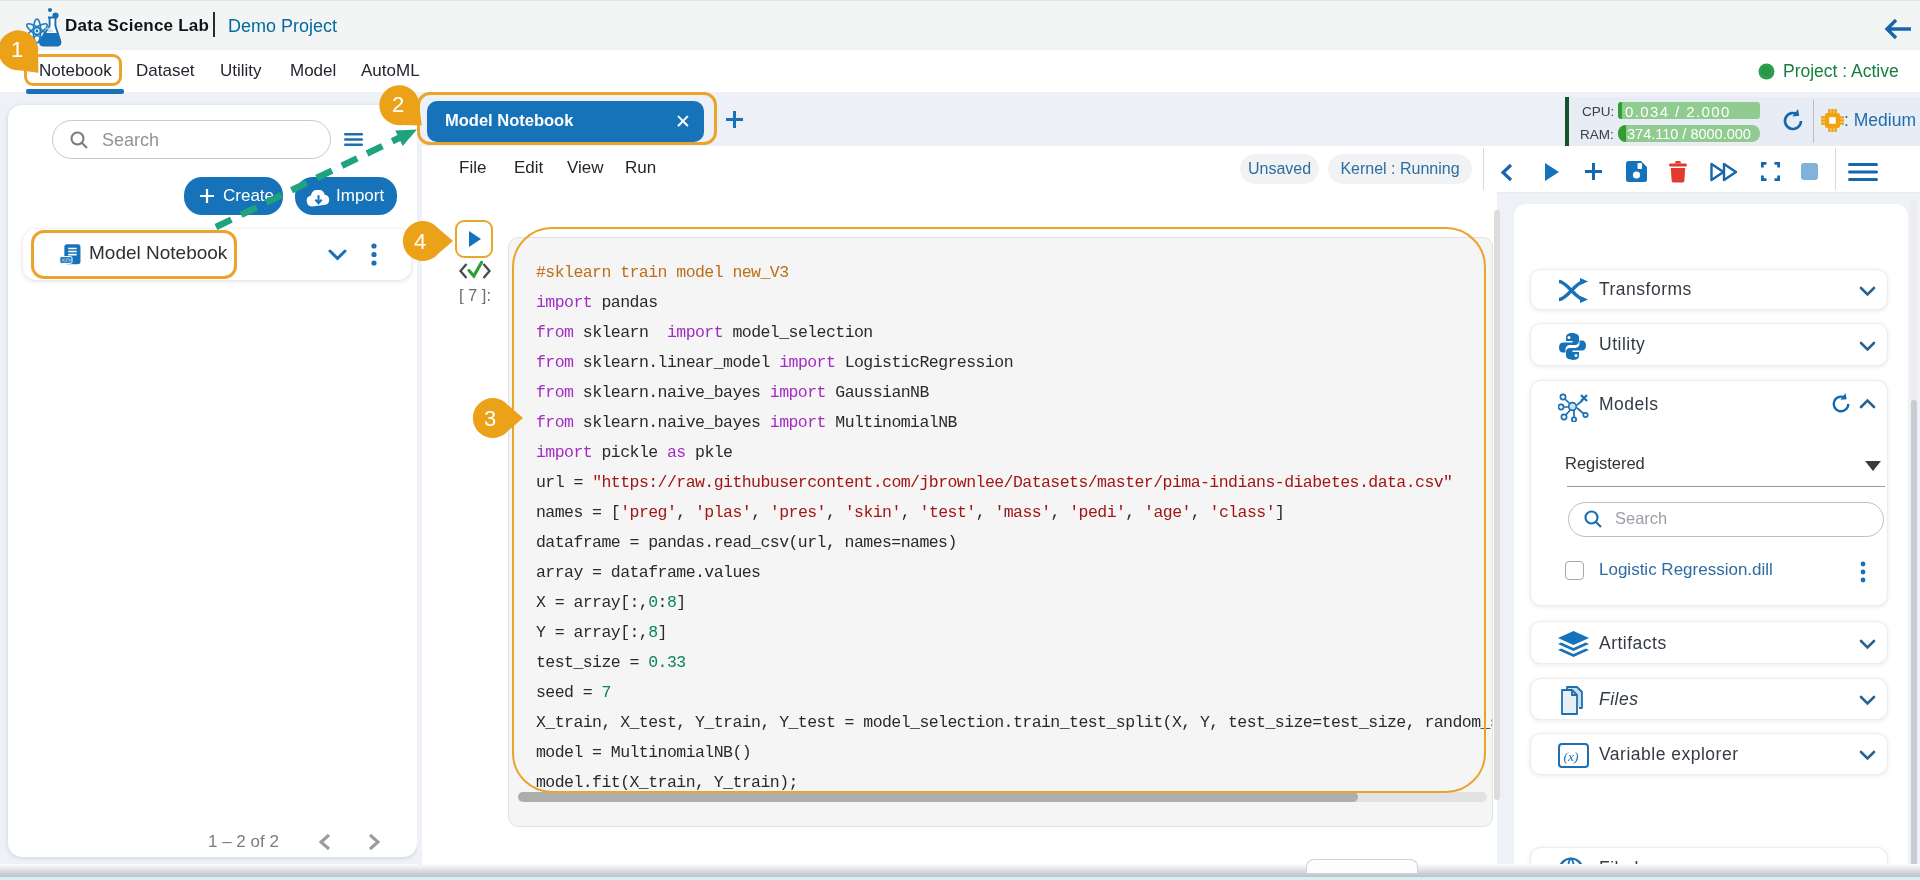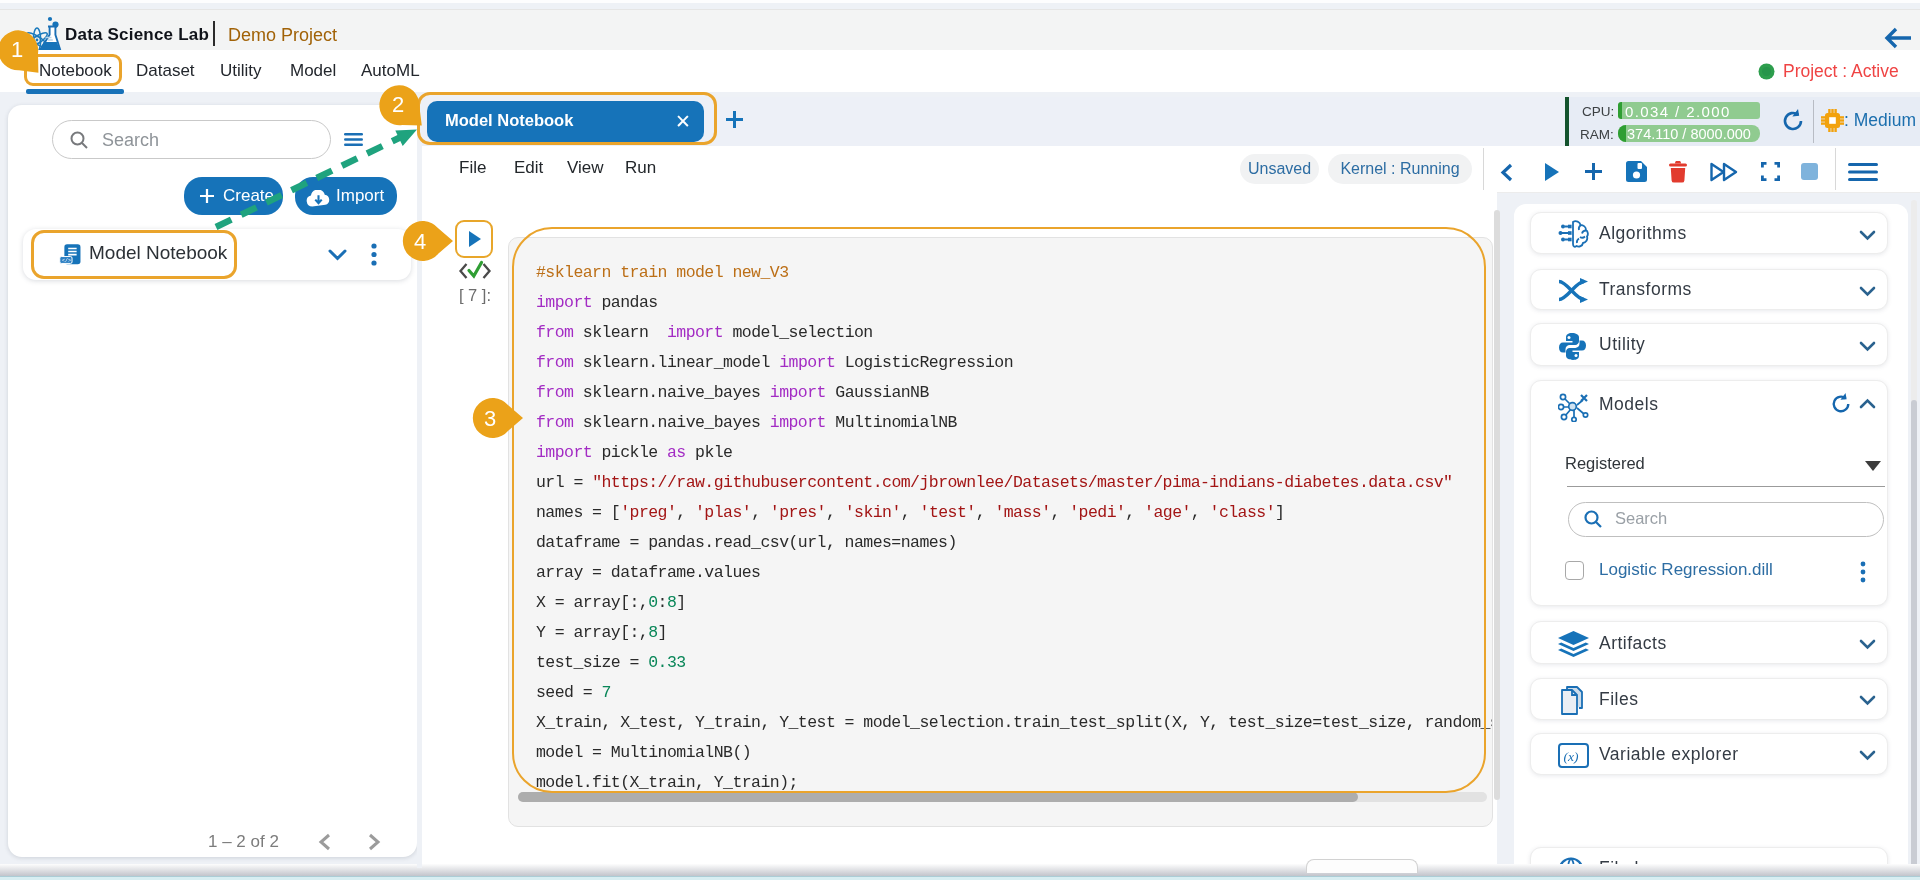--- a/index.html
+++ b/index.html
@@ -1,27 +1,27 @@
 <!DOCTYPE html>
 <html><head>
 <meta charset="utf-8">
 <style>
   html,body{margin:0;padding:0;}
   body{width:1920px;height:880px;overflow:hidden;background:#eef1f6;font-family:"Liberation Sans",sans-serif;position:relative;}
   .abs{position:absolute;}
   
-  #hdr{left:0;top:9px;width:1920px;height:47px;background:#f3f4f4;border-top:1px solid #e5e5e5;}
+  #hdr{left:0;top:0;width:1920px;height:47px;background:#f3f4f4;border-top:1px solid #e5e5e5;}
   #hdr .title{left:65px;top:15px;font-size:17px;font-weight:bold;color:#10131a;letter-spacing:.2px;line-height:20px;}
   #hdr .vbar{left:213px;top:11px;width:2px;height:25px;background:#2b2b2b;}
-  #hdr .proj{left:228px;top:14px;font-size:18px;color:#a16207;line-height:22px;}
+  #hdr .proj{left:228px;top:14px;font-size:18px;color:#0369a1;line-height:22px;}
   
   #tabs{left:0;top:50px;width:1920px;height:42px;background:#ffffff;padding-left:30px;}
   .tab{top:11px;font-size:17px;color:#23272d;}
   #underline{left:26px;top:89px;width:98px;height:5px;background:#1771b8;border-radius:2px;}
-  #projactive{top:11px;left:1783px;font-size:17.5px;color:#ef4444;}
+  #projactive{top:11px;left:1783px;font-size:17.5px;color:#15803d;}
   
   #lsb{left:8px;top:105px;width:409px;height:752px;background:#fff;border-radius:14px;box-shadow:0 1px 4px rgba(60,70,90,.18);}
   #searchbox{left:44px;top:15px;width:277px;height:37px;border:1.5px solid #c9c9c9;border-radius:20px;background:#fff;}
   #searchbox span{position:absolute;left:49px;top:9px;color:#8f9499;font-size:18px;}
   #lsbham{left:336px;top:28px;}
   .btn{background:#1673b9;border-radius:18px;color:#fff;font-size:17px;text-align:center;}
   #createbtn{left:176px;top:72px;width:99px;height:38px;line-height:38px;}
   #importbtn{left:287px;top:72px;width:102px;height:38px;line-height:38px;}
   .nbitem{left:15px;width:388px;height:51px;background:#fff;border-radius:13px;box-shadow:0 1px 5px rgba(80,90,110,.22);}
   .nbitem .nm{position:absolute;left:66px;top:13px;font-size:19px;color:#2c3136;}
@@ -289,41 +289,20 @@
     </div>
   <svg class="abs" id="codecheck" width="36" height="22" viewBox="0 0 36 22">
       <path d="M9.5 4 L3.5 11 L9.5 18" stroke="#4a4a4a" stroke-width="2.3" fill="none"></path>
       <path d="M26.5 4 L32.5 11 L26.5 18" stroke="#4a4a4a" stroke-width="2.3" fill="none"></path>
       <path d="M12 10.5 L16.8 16 L24.5 2.5" stroke="#2f9e33" stroke-width="3.2" fill="none" stroke-linecap="round"></path>
     </svg>
   <div class="abs" id="excount">[ 7 ]:</div>
 </div>
 
 <div class="abs" id="rsb">
-  <div class="abs card" style="top:8px;height:42px;">
-    <svg style="position:absolute;left:27px;top:6px;" width="31" height="30" viewBox="0 0 31 30">
-        <g stroke="#1a6fb5" fill="none" stroke-width="1.8">
-          <path d="M15 3 c3 -2 7 0 7.5 3 c3 0 5.5 2 5.5 5 c2 1.5 2.5 4.5 1 6.5 c1 3 -1 6 -4 6.5 c-0.5 3 -4 4.5 -6.5 3 c-2 1.5 -3.5 0.5 -3.5 -2 V5 c0 -1 0 -1.5 0 -2 Z"></path>
-          <path d="M22.5 6.5 c-1.5 1 -2 2.5 -1.5 4.5 M28 11.5 c-2 0 -3.5 1 -4 3 M22 18 c1.5 1 3.5 1 5 -0.5 M19 24 c-0.5 -2 0.5 -3.5 2 -4.5"></path>
-          <path d="M12 7.5 H6.5 M12 14 H4 M12 20.5 H6.5"></path>
-        </g>
-        <g fill="#1a6fb5">
-          <circle cx="5" cy="7.5" r="2"></circle>
-          <circle cx="2.5" cy="14" r="2"></circle>
-          <circle cx="5" cy="20.5" r="2"></circle>
-          <rect x="10" y="5.7" width="3.6" height="3.6"></rect>
-          <rect x="10" y="12.2" width="3.6" height="3.6"></rect>
-          <rect x="10" y="18.7" width="3.6" height="3.6"></rect>
-        </g>
-      </svg>
-    <span class="ttl" style="top:10px;">Algorithms</span>
-    <svg class="chev" style="position:absolute;left:328px;top:17px;" width="17" height="11" viewBox="0 0 17 11">
-        <path d="M2 2 L8.5 8.5 L15 2" stroke="#2a628f" stroke-width="2.6" fill="none" stroke-linecap="round"></path>
-      </svg>
-  </div>
   <div class="abs card" style="top:65px;height:41px;">
     <svg style="position:absolute;left:27px;top:8px;" width="30" height="25" viewBox="0 0 30 25">
         <g fill="none" stroke="#1673b9" stroke-width="3.4">
           <path d="M1 3.5 C9 3.5 18 21.5 26 21.5"></path>
           <path d="M1 21.5 C9 21.5 18 3.5 26 3.5"></path>
         </g>
         <path d="M22 0 L30 3.5 L22 7 Z" fill="#1673b9"></path>
         <path d="M22 18 L30 21.5 L22 25 Z" fill="#1673b9"></path>
       </svg>
     <span class="ttl" style="top:9px;">Transforms</span>
@@ -399,21 +378,21 @@
     <svg class="chev" style="position:absolute;left:328px;top:17px;" width="17" height="11" viewBox="0 0 17 11">
         <path d="M2 2 L8.5 8.5 L15 2" stroke="#2a628f" stroke-width="2.6" fill="none" stroke-linecap="round"></path>
       </svg>
   </div>
   <div class="abs card" style="top:474px;height:42px;">
     <svg style="position:absolute;left:30px;top:7px;" width="25" height="29" viewBox="0 0 25 29">
         <path d="M6 4 V1 h10 l5 5 v16 h-3" fill="#cddcea" stroke="#1a6fb5" stroke-width="1.8" stroke-linejoin="round"></path>
         <path d="M1 4 h10 l5 5 v19 H1 Z" fill="#e9eef4" stroke="#1a6fb5" stroke-width="1.8" stroke-linejoin="round"></path>
         <path d="M11 4 v5 h5" fill="none" stroke="#1a6fb5" stroke-width="1.8"></path>
       </svg>
-    <span class="ttl" style="top:10px;">Files</span>
+    <span class="ttl" style="top:10px;font-style:italic;">Files</span>
     <svg class="chev" style="position:absolute;left:328px;top:16px;" width="17" height="11" viewBox="0 0 17 11">
         <path d="M2 2 L8.5 8.5 L15 2" stroke="#2a628f" stroke-width="2.6" fill="none" stroke-linecap="round"></path>
       </svg>
   </div>
   <div class="abs card" style="top:529px;height:42px;">
     <svg style="position:absolute;left:27px;top:9px;" width="31" height="25" viewBox="0 0 31 25">
         <rect x="1" y="1" width="29" height="23" rx="3" fill="none" stroke="#1a6fb5" stroke-width="2"></rect>
         <text x="5.5" y="17.5" font-size="13.5" font-style="italic" fill="#1a6fb5" font-family="Liberation Serif">(x)</text>
       </svg>
     <span class="ttl" style="top:10px;">Variable explorer</span>

